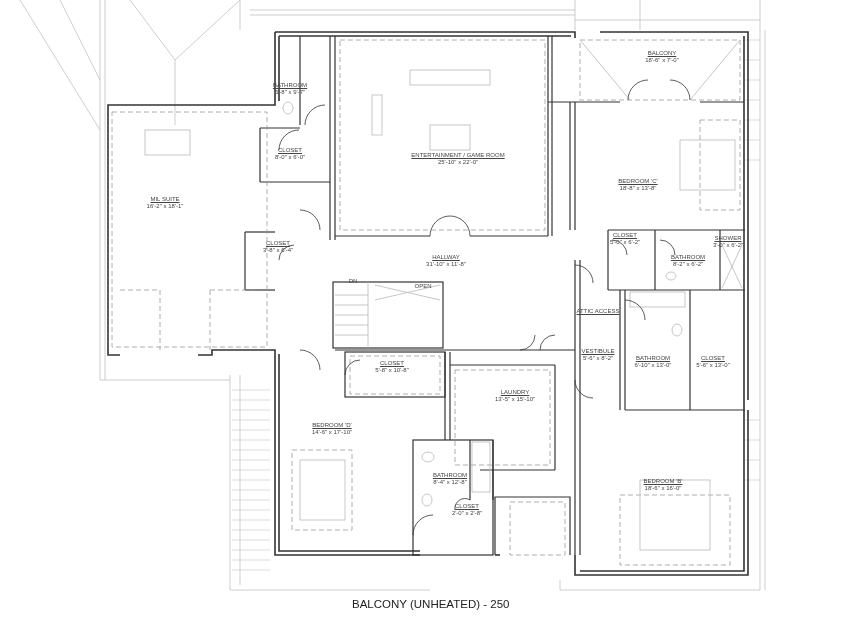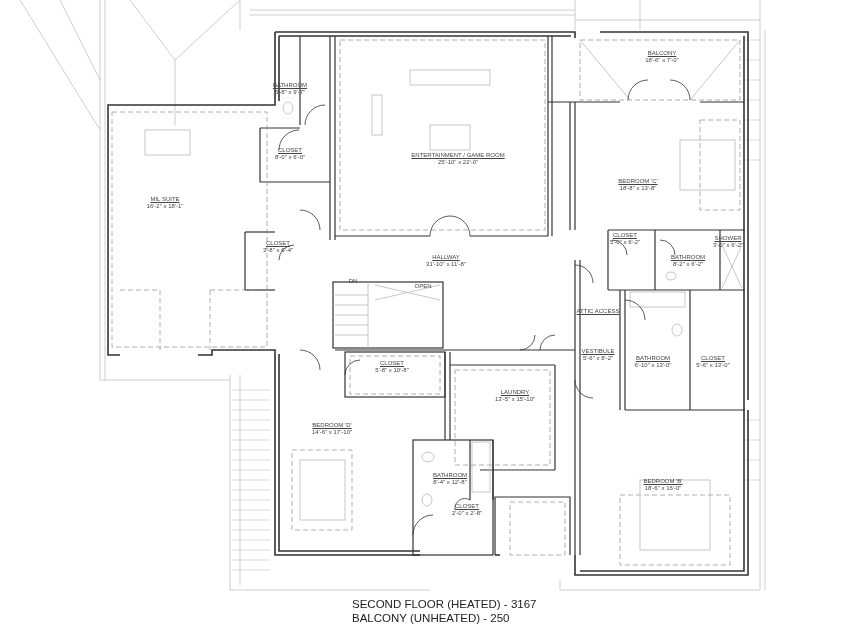--- a/index.html
+++ b/index.html
@@ -305,15 +305,14 @@
     </div>
     <div class="lbl" style="left: 663px; top: 478px;">
       <span class="n">BEDROOM 'B'</span>
       <span class="d">18'-6" x 16'-0"</span>
     </div>
     <div class="lbl" style="left: 353px; top: 278px;">DN</div>
     <div class="lbl" style="left: 423px; top: 283px;">OPEN</div>
   </div>
 
 <div class="caption">
-  <div>SECOND FLOOR (HEATED) - 3167</div>
   <div>BALCONY (UNHEATED) - 250</div>
 </div>
 
 </body></html>

